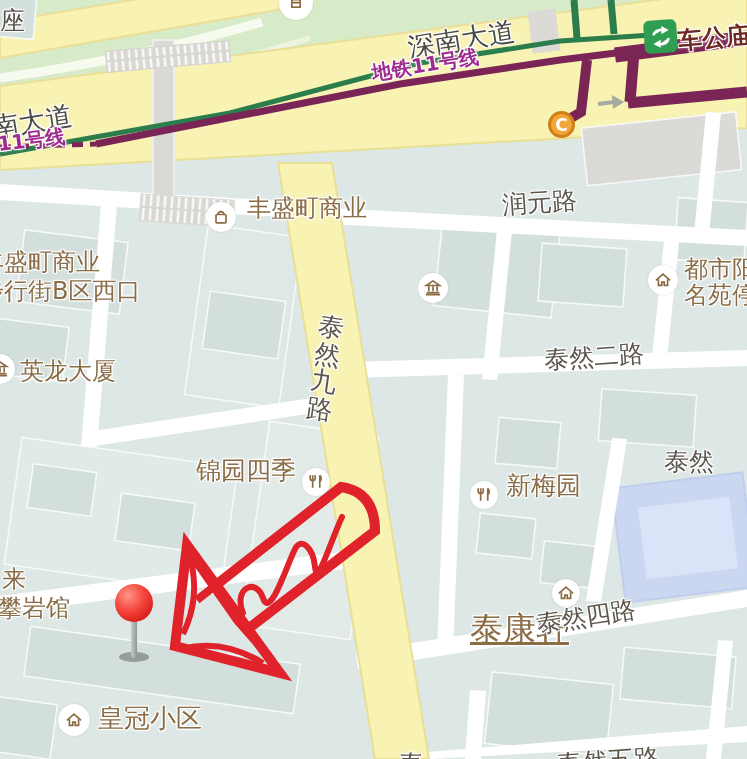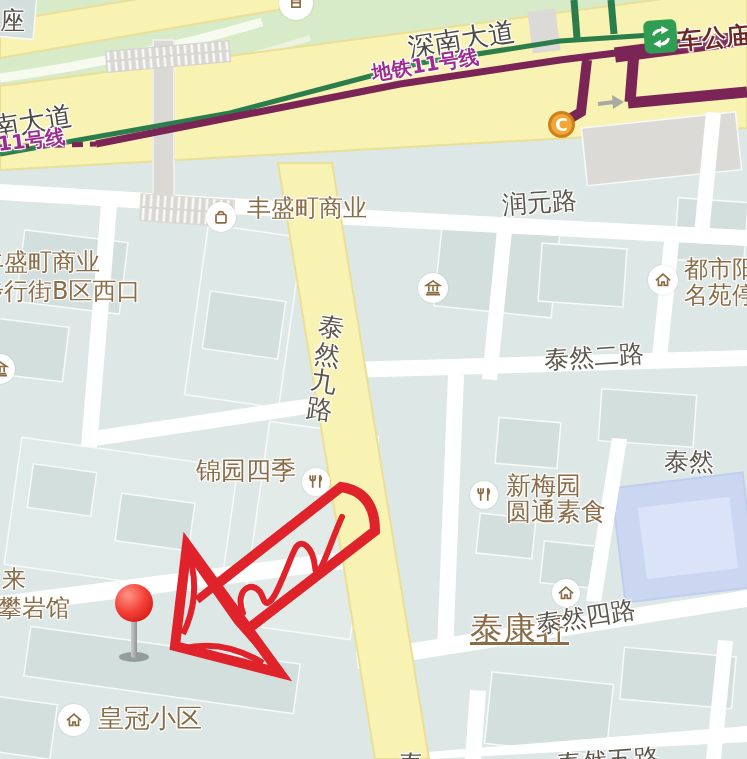--- a/index.html
+++ b/index.html
@@ -172,28 +172,28 @@
   <div class="lbl l-zuo">座</div>
   <div class="lbl ave l-shennan-w">南大道</div>
   <div class="lbl metro-lbl l-metro-w">地铁11号线</div>
   <div class="lbl ave l-shennan-e">深南大道</div>
   <div class="lbl metro-lbl l-metro-e">地铁11号线</div>
   <div class="lbl l-chegongmiao">车公庙</div>
   <div class="lbl road l-runyuan">润元路</div>
   <div class="lbl poi l-fsb1">丰盛町商业</div>
   <div class="lbl poi l-fsw1">丰盛町商业</div>
   <div class="lbl poi l-fsw2">步行街B区西口</div>
+  <div class="lbl poi l-yinglong">英龙大厦</div>
   <div class="lbl poi l-dushi1">都市阳台</div>
   <div class="lbl poi l-dushi2">名苑停车</div>
   <div class="lbl road l-tairan9">泰然九路</div>
   <div class="lbl road l-tairan2">泰然二路</div>
   <div class="lbl road l-tairanp">泰然</div>
   <div class="lbl poi l-jy1">锦园四季</div>
   <div class="lbl poi l-xmy1">新梅园</div>
-  <div class="lbl poi l-xmy2">圆通素食</div>
   <div class="lbl poi l-taikang">泰康轩</div>
   <div class="lbl road l-tairan4">泰然四路</div>
   <div class="lbl poi l-climb1">来</div>
   <div class="lbl poi l-climb2">攀岩馆</div>
   <div class="lbl poi l-huangguan">皇冠小区</div>
   <div class="lbl road l-t9p">泰</div>
   <div class="lbl road l-t5p">泰然五路</div>
 
   <div class="pic i-bag">
     <svg viewBox="0 0 24 24">

